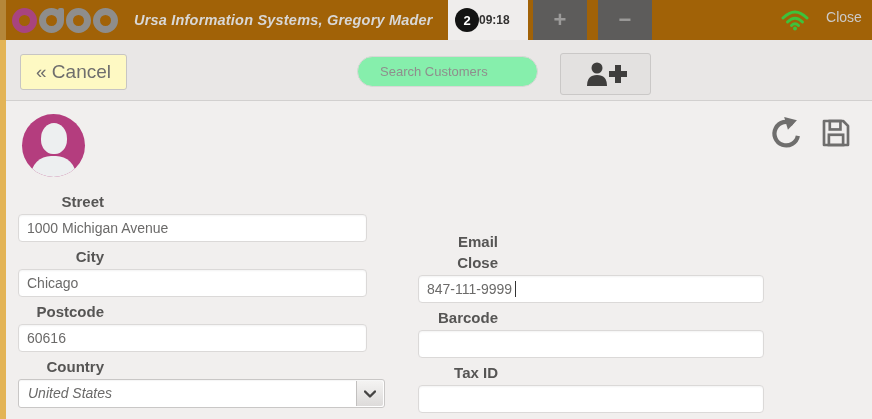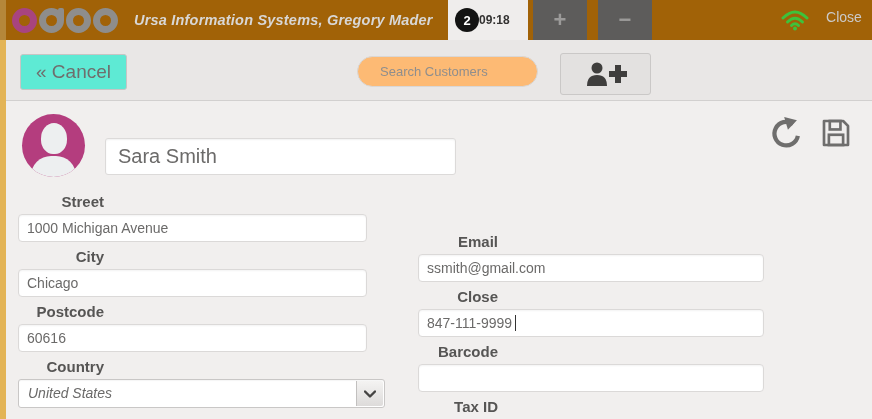--- a/index.html
+++ b/index.html
@@ -28,24 +28,24 @@
   .bar-btn { position:absolute; top:0; width:54px; height:40px; background:#5d5c5b; color:#9b9a99;
     font-size:22px; font-weight:bold; display:flex; align-items:center; justify-content:center; cursor:pointer; }
   .bar-btn.plus { left:527px; }
   .bar-btn.minus { left:592px; }
   .wifi { position:absolute; left:775px; top:9px; width:28px; height:22px; }
   .close-btn { position:absolute; left:810px; top:0; width:56px; height:33px; color:#cbcac9;
     font-size:14px; display:flex; align-items:center; justify-content:center; cursor:pointer; }
 
   
   .toolbar { position:absolute; left:6px; top:40px; width:866px; height:61px; background:#e9e7e6; border-bottom:1px solid #d2d0cf; }
-  .cancel-btn { position:absolute; left:14px; top:14px; width:107px; height:36px; background:#5eead4;
+  .cancel-btn { position:absolute; left:14px; top:14px; width:107px; height:36px; background:#fef9c3;
     border:1px solid #c7c5c4; border-radius:3px; color:#6f6e6d; font-size:19px;
     display:flex; align-items:center; justify-content:center; cursor:pointer; font-family:inherit; }
-  .search-pill { position:absolute; left:351px; top:16px; width:181px; height:31px; background:#fdba74;
+  .search-pill { position:absolute; left:351px; top:16px; width:181px; height:31px; background:#86efac;
     border:1px solid #d9d7d6; border-radius:16px; display:flex; align-items:center; padding:0 10px 0 14px; }
   .search-pill input { border:none; outline:none; flex:1; font-size:13px; color:#6b6a69; margin-left:8px;
     font-family:inherit; background:transparent; }
   .search-pill input::placeholder { color:#8f8e8d; }
   .add-customer-btn { position:absolute; left:554px; top:13px; width:91px; height:42px; background:#e3e1e0;
     border:1px solid #cac8c7; border-radius:3px; display:flex; align-items:center; justify-content:center; cursor:pointer; }
 
   
   .main { position:absolute; left:6px; top:101px; width:866px; height:318px; background:#f1efee; }
   .avatar { position:absolute; left:16px; top:13px; width:63px; height:63px; border-radius:50%;
@@ -138,21 +138,20 @@
     </div>
   </div>
 
   <div class="main">
 
     <div class="avatar">
       <div class="head"></div>
       <div class="body"></div>
     </div>
 
-    <input class="name-input" type="text" value="Sara Smith" style="">
 
     <button class="icon-btn undo">
       <svg width="34" height="34" viewBox="0 0 36 36">
         <path d="M29.5 21 A 12.5 12.5 0 1 1 24.5 8.5" fill="none" stroke="#6f6e6d" stroke-width="4.5" stroke-linecap="butt"></path>
         <polygon points="15,1 28.5,4.5 19,14.5" fill="#6f6e6d"></polygon>
       </svg>
     </button>
     <button class="icon-btn save">
       <svg width="32" height="34" viewBox="0 0 36 36">
         <path d="M4.5 4.5 H26 L31.5 10 V31.5 H4.5 Z" fill="none" stroke="#6f6e6d" stroke-width="3" stroke-linejoin="round"></path>
@@ -177,21 +176,20 @@
         <div class="sel-btn">
           <svg width="12" height="8" viewBox="0 0 12 8">
             <path d="M1,1.5 L6,6.5 L11,1.5" fill="none" stroke="#454443" stroke-width="2.4" stroke-linecap="round" stroke-linejoin="round"></path>
           </svg>
         </div>
       </div>
     </div>
 
     <div class="form-col right">
       <div class="field-label">Email</div>
-      <input class="field-input" type="text" value="ssmith@gmail.com" style="">
 
       <div class="field-label">Close</div>
       <div class="phone-wrap">
         <input class="field-input" type="text" value="847-111-9999" style="">
         <div class="caret"></div>
       </div>
 
       <div class="field-label">Barcode</div>
       <input class="field-input" type="text" value="" style="">
 

